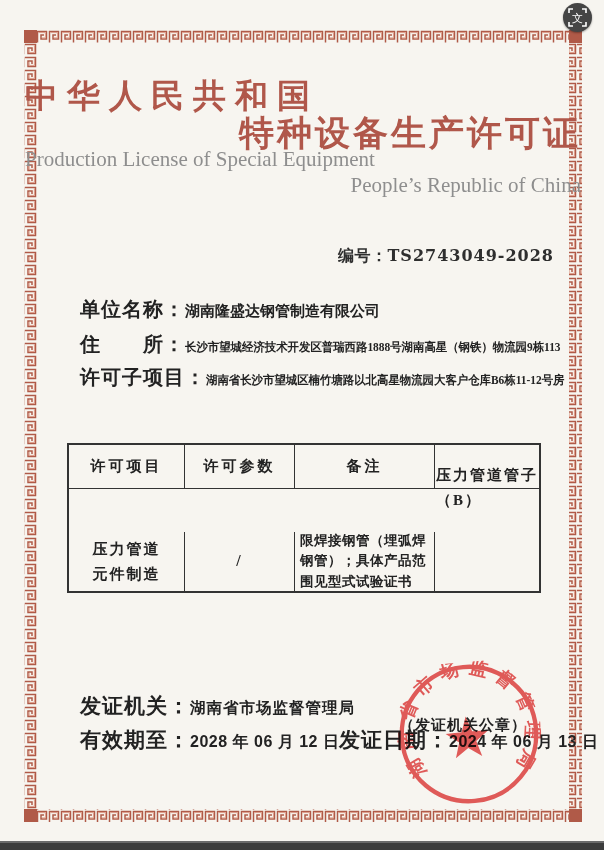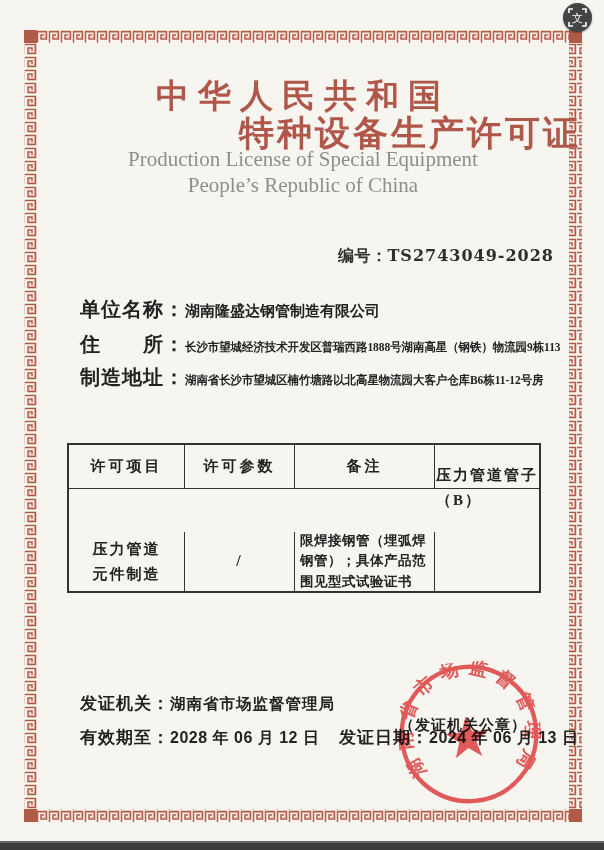--- a/index.html
+++ b/index.html
@@ -13,33 +13,33 @@
   .frame-svg { position:absolute; left:24px; top:30px; }
   
   .translate-btn {
     position:absolute; top:3px; right:12px; width:29px; height:29px;
     border-radius:50%; background:#454545; border:none; cursor:pointer;
     display:flex; align-items:center; justify-content:center;
     box-shadow:0 1px 2px rgba(0,0,0,.35);
   }
   
   .title-cn1 {
-    position:absolute; top:74px; left:25px; width:556px; text-align:center;
+    position:absolute; top:74px; left:25px; width:556px; 
     font-size:33px; font-weight:bold; color:#b0574a; letter-spacing:9px;
   }
   .title-cn2 {
     position:absolute; top:110px; left:25px; width:556px; text-align:right;
     font-size:35px; font-weight:bold; color:#b0574a; letter-spacing:3px;
   }
   .title-en1 {
-    position:absolute; top:147px; left:25px; width:556px; text-align:center;
+    position:absolute; top:147px; left:25px; width:556px; text-align:left;
     font-size:21px; color:#8e8e8e;
   }
   .title-en2 {
-    position:absolute; top:173px; left:25px; width:556px; text-align:center;
+    position:absolute; top:173px; left:25px; width:556px; text-align:right;
     font-size:21px; color:#8e8e8e;
   }
   
   .license-no {
     position:absolute; top:246px; right:50px;
     font-size:16px; color:#2e2e2e; font-weight:600; letter-spacing:.5px;
   }
   .license-no .num { font-family:"DejaVu Serif","Liberation Serif",serif; letter-spacing:1px; }
   
   .info-row { position:absolute; left:80px; white-space:nowrap; color:#222; }
@@ -68,21 +68,21 @@
   .th-cell { font-size:15px; font-weight:700; letter-spacing:3px; }
   .td-cell { font-size:15px; font-weight:600; line-height:1.65; letter-spacing:2px;margin-top:43px; }
   .td-slash { font-size:16px; font-weight:600; }
   .td-remark {
     font-size:13.5px !important; letter-spacing:.5px !important; line-height:1.5 !important;
     text-align:left !important; justify-content:flex-start !important;
     align-items:center; padding:6px 5px;
   }
   
   .footer-row { position:absolute; white-space:nowrap; color:#222; z-index:2; }
-  .f-label { font-size:17px; font-weight:700; letter-spacing:1px; }
+  .f-label { font-size:21px; font-weight:700; letter-spacing:1px; }
   .f-value { font-size:15.5px; font-weight:600; letter-spacing:1px; }
   .f-date  { font-size:16px; font-weight:600; letter-spacing:.5px;
              font-family:"Liberation Sans","DejaVu Sans",sans-serif; }
   .authority-row { left:80px; top:692px; }
   .seal-note { left:399px; top:716px; font-size:15px; font-weight:600; letter-spacing:1px; }
   .valid-row { left:80px; top:726px; }
   .issue-row { left:339px; top:726px; }
   .seal-svg { position:absolute; left:397px; top:662px; z-index:3;
               opacity:.83; mix-blend-mode:multiply; transform:rotate(-5deg); }
   
@@ -131,21 +131,21 @@
     <span>编号：</span><span class="num">TS2743049-2028</span>
   </div>
 
   <div class="info-row row-1">
     <span class="info-label">单位名称：</span><span class="info-value">湖南隆盛达钢管制造有限公司</span>
   </div>
   <div class="info-row row-2">
     <span class="info-label">住　　所：</span><span class="info-value small">长沙市望城经济技术开发区普瑞西路1888号湖南高星（钢铁）物流园9栋113</span>
   </div>
   <div class="info-row row-3">
-    <span class="info-label">制造地址：</span><span class="info-value small">湖南省长沙市望城区楠竹塘路以北高星物流园大客户仓库B6栋11-12号房</span>
+    <span class="info-label">许可子项目：</span><span class="info-value small">湖南省长沙市望城区楠竹塘路以北高星物流园大客户仓库B6栋11-12号房</span>
   </div>
 
 
   <div class="lic-table">
     <div class="th-cell">许可项目</div>
     <div class="th-cell">许可参数</div>
     <div class="th-cell">备注</div>
 
     <div class="td-cell">
       <span><span>压力管道管子</span><br><span>（B）</span></span>

